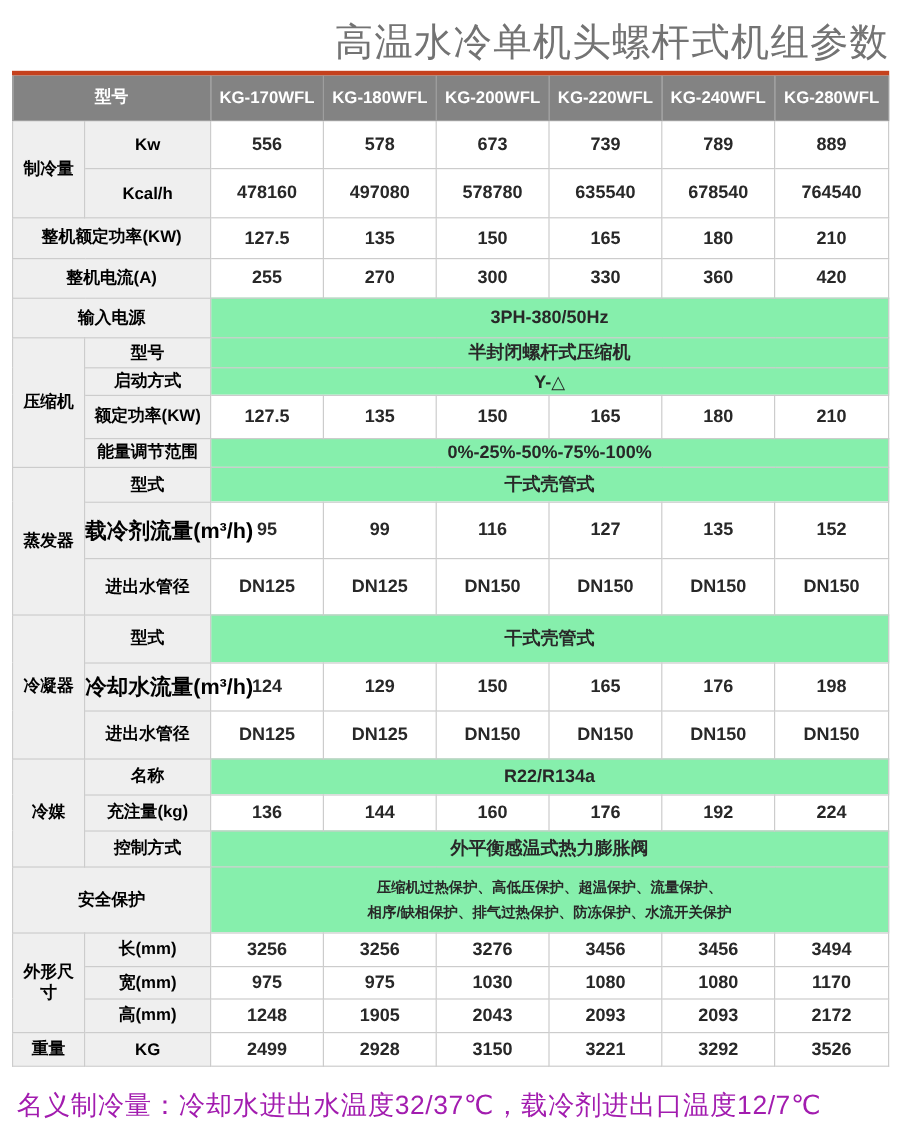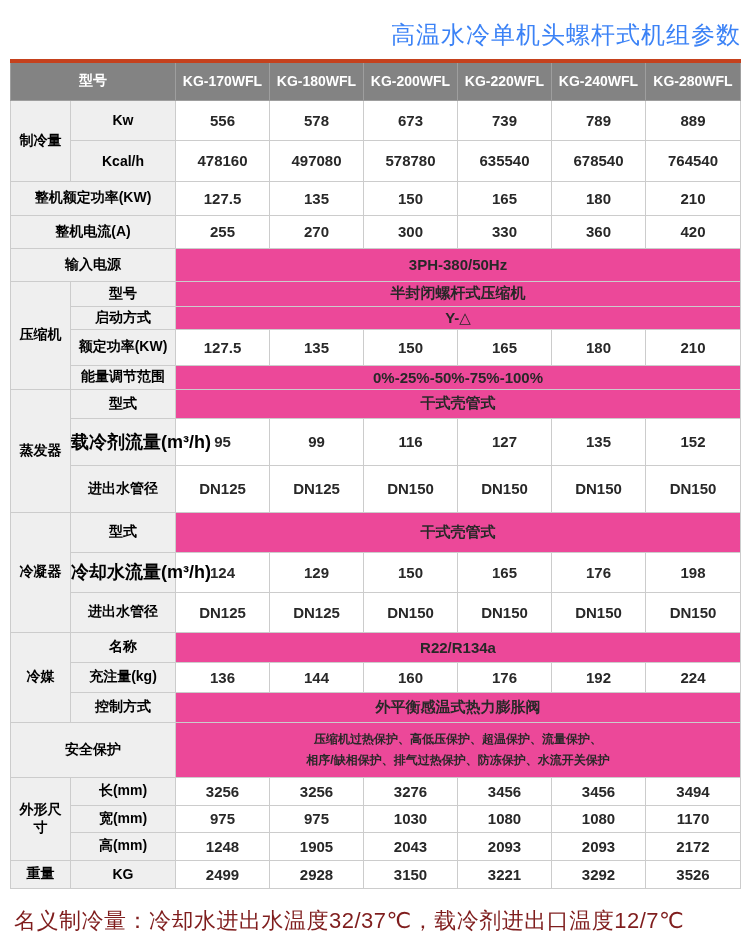--- a/index.html
+++ b/index.html
@@ -7,23 +7,23 @@
     margin: 0; padding: 0;
     width: 751px; height: 948px;
     background: #ffffff;
     font-family: "Liberation Sans", "DejaVu Sans", sans-serif;
     overflow: hidden;
   }
   .wrap { padding: 0 10px; }
   .page-title {
     margin-top: 20px;
     text-align: right;
-    font-size: 24px;
+    font-size: 32px;
     letter-spacing: 1px;
-    color: #3b82f6;
+    color: #737373;
     font-weight: 400;
     line-height: 30px;
   }
   .accent-bar {
     height: 4px;
     background: #c5411d;
     margin-top: 9px;
   }
   table.spec {
     border-collapse: collapse;
@@ -56,32 +56,32 @@
     font-size: 14px;
     color: #000000;
   }
   table.spec td.small {
     font-size: 18px;
     white-space: nowrap;
     overflow: visible;
     padding: 0;
   }
   table.spec td.merged {
-    background: #ec4899;
+    background: #86efac;
   }
   table.spec td.multiline {
     white-space: pre-line;
     font-size: 12px;
     line-height: 1.7;
   }
   .footnote {
     margin-top: 17px;
     padding-left: 4px;
     font-size: 22px;
-    color: #7f1d1d;
+    color: #a21caf;
     font-weight: 400;
     letter-spacing: 0.5px;
   }
 </style>
 </head>
 <body>
 
 <div class="wrap">
   <div class="page-title">高温水冷单机头螺杆式机组参数</div>
   <div class="accent-bar"></div>

